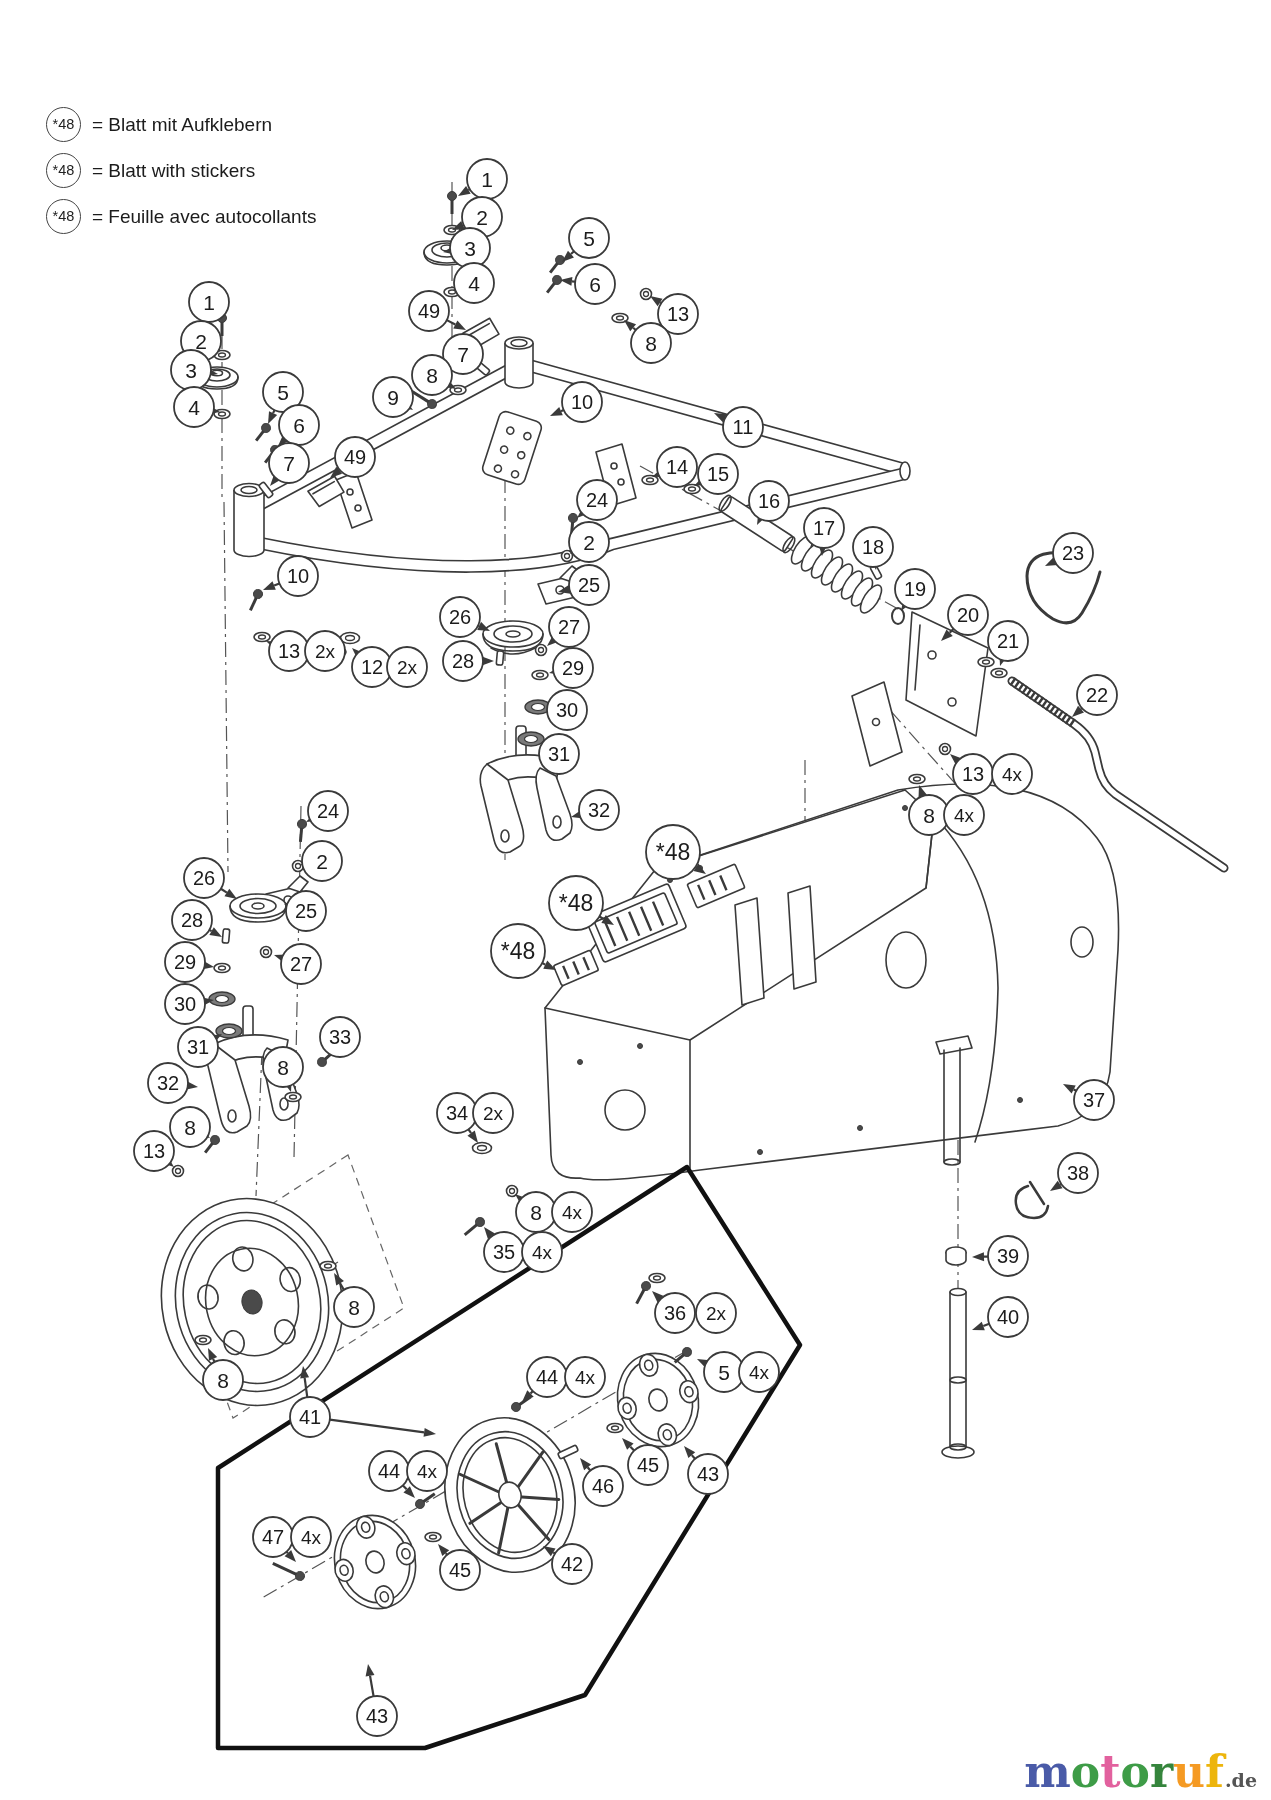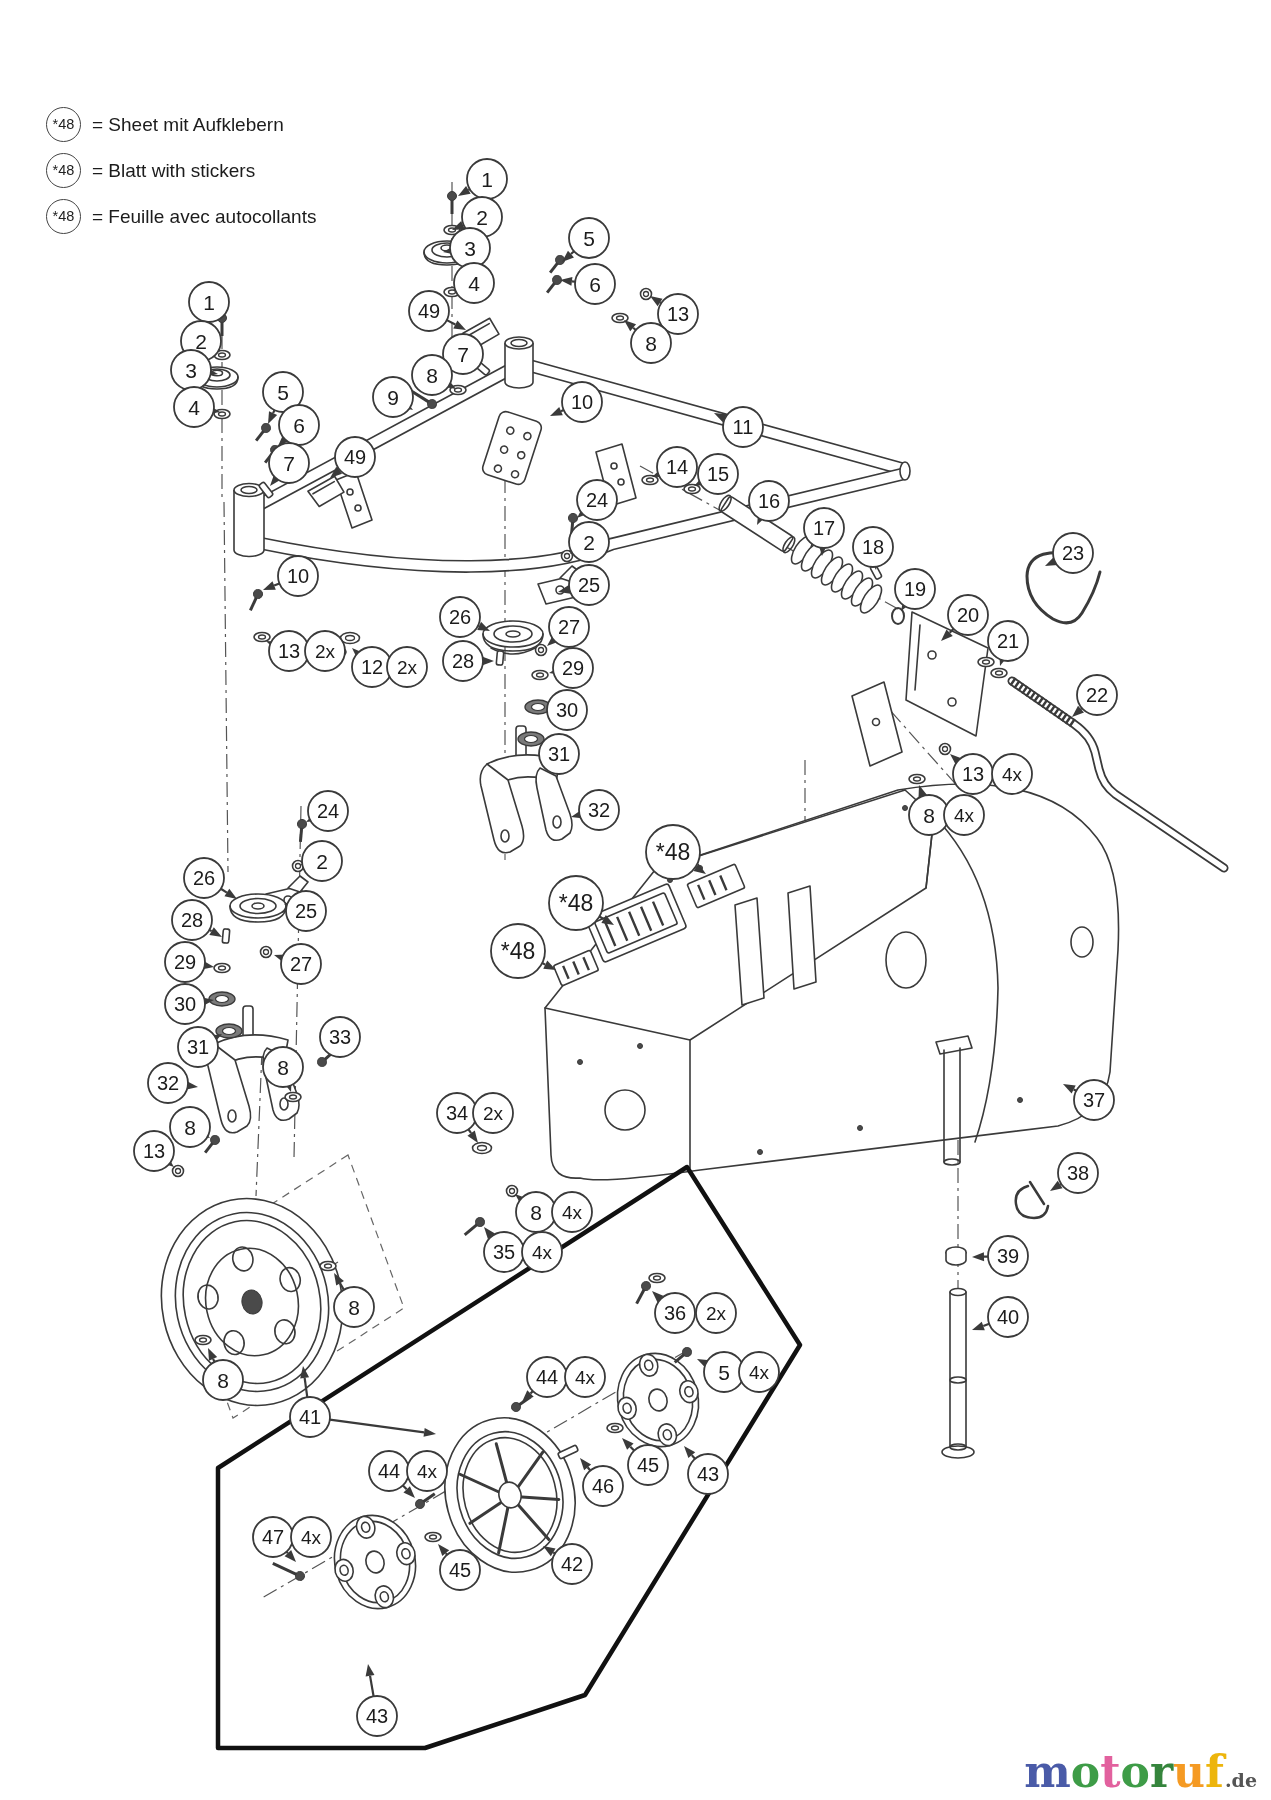--- a/index.html
+++ b/index.html
@@ -1049,21 +1049,21 @@
           <polygon points="543,1546 555.5688148723791,1548.504973593446 550.8225491163757,1556.1517350892293" fill="#3a3a3a"></polygon>
           <circle cx="572" cy="1564" r="20" fill="#fff" stroke="#3a3a3a" stroke-width="1.8"></circle>
           <text x="572" y="1564" text-anchor="middle" dy="0.36em" fill="#1c1c1c" font-family="&quot;Liberation Sans&quot;,sans-serif" font-size="20">42</text>
         </g>
       </g>
     </svg>
 
   <div class="legend">
     <div class="legend-row">
       <span class="lgc">*48</span>
-      <span class="lgt">= Sheet mit Aufklebern</span>
+      <span class="lgt">= Blatt mit Aufklebern</span>
     </div>
     <div class="legend-row">
       <span class="lgc">*48</span>
       <span class="lgt">= Blatt with stickers</span>
     </div>
     <div class="legend-row">
       <span class="lgc">*48</span>
       <span class="lgt">= Feuille avec autocollants</span>
     </div>
   </div>

